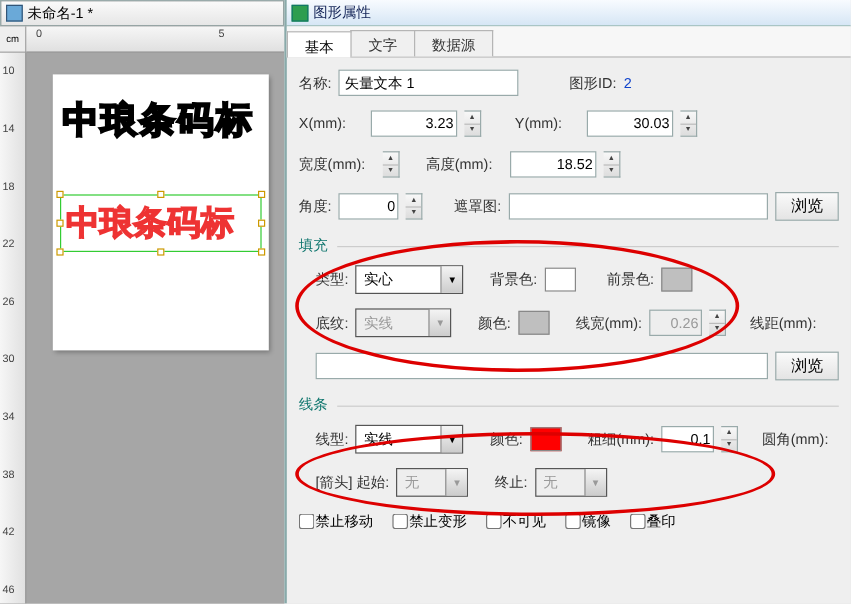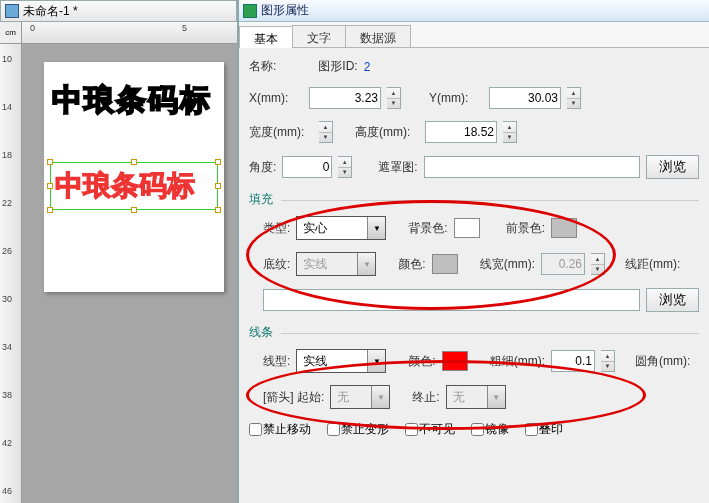--- a/index.html
+++ b/index.html
@@ -102,20 +102,21 @@
  </div>
  <div class="tabs">
    <div class="tab active">基本</div>
    <div class="tab">文字</div>
    <div class="tab">数据源</div>
  </div>
  <div class="form">
 
   <div class="row">
     <span class="lbl">名称:</span>
+    <input class="inp" style="width: 150px;" value="矢量文本 1">
     <span style="width:30px"></span>
     <span class="lbl">图形ID:</span>
     <span class="link">2</span>
   </div>
 
   <div class="row">
     <span class="lbl" style="width:54px">X(mm):</span>
     <input class="inp num" value="3.23" style="">
         <div class="spin">
           <div>▲</div>

